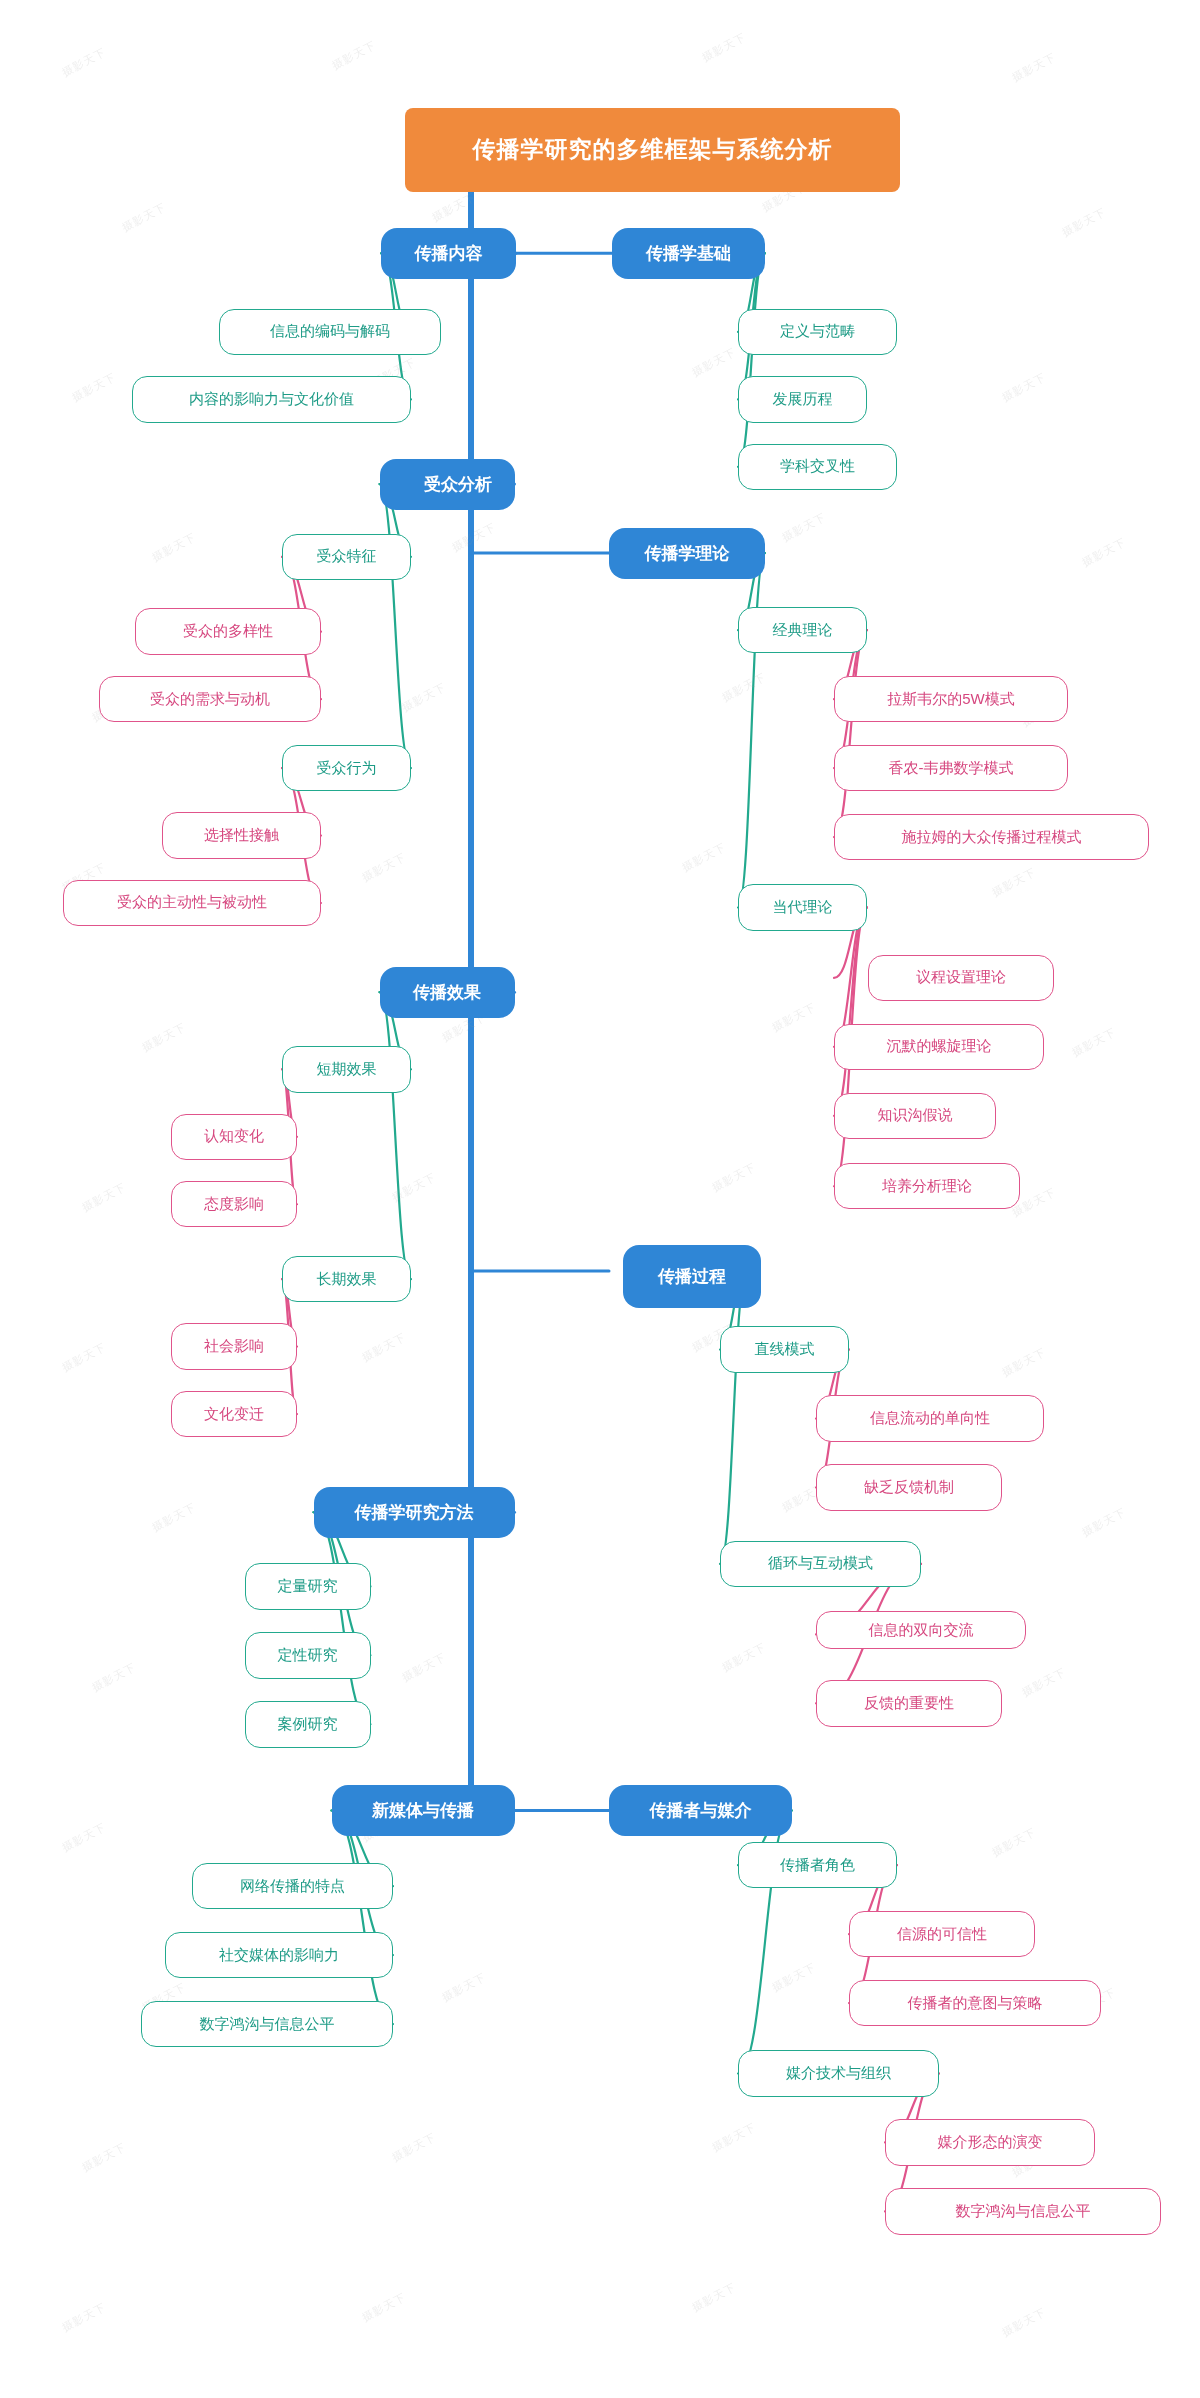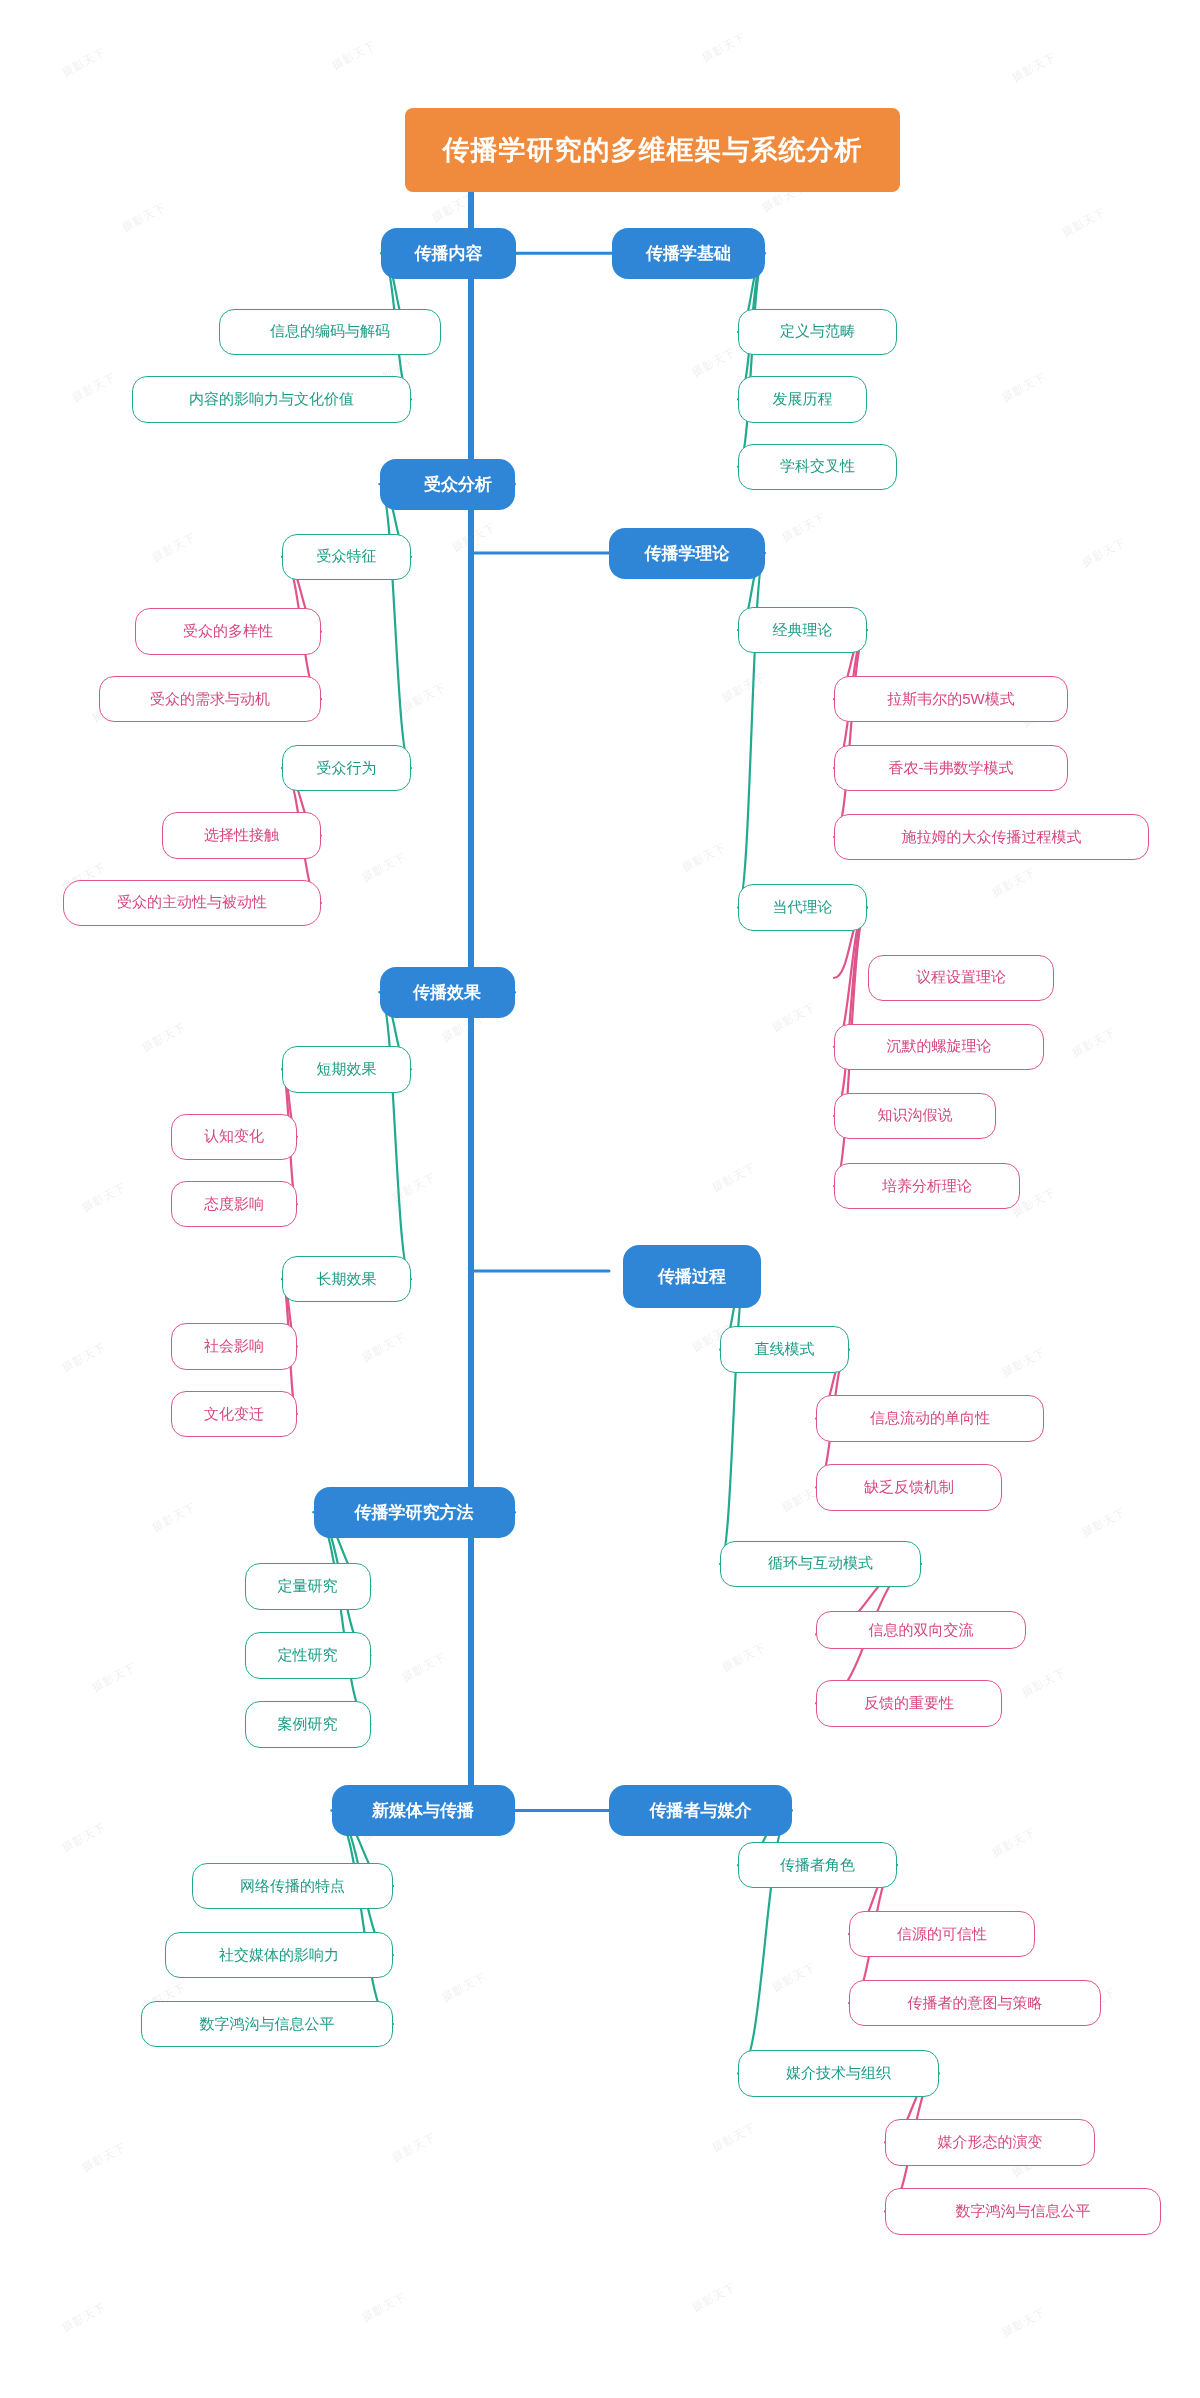--- a/index.html
+++ b/index.html
@@ -10,21 +10,21 @@
   }
   #stage{position:absolute;left:0;top:0;width:1200px;height:2398px;}
   svg#edges{position:absolute;left:0;top:0;width:1200px;height:2398px;}
   .node{
     position:absolute;box-sizing:border-box;
     display:flex;align-items:center;justify-content:center;
     white-space:nowrap;
   }
   .title{
     background:#f08a3c;color:#ffffff;border-radius:8px;
-    font-size:27px;font-weight:bold;letter-spacing:1px;
+    font-size:23px;font-weight:bold;letter-spacing:1px;
     padding:4px 22px;height:56px;
   }
   .lvl1{
     background:#2f86d6;color:#ffffff;border-radius:16px;
     font-size:17px;font-weight:bold;height:34px;padding:0 16px;
   }
   .lvl2{
     background:#ffffff;color:#1d9b86;border:1.6px solid #22a98e;
     border-radius:15px;font-size:15px;height:31px;padding:0 14px;
   }
@@ -184,21 +184,21 @@
       </div>
       <div class="node lvl3" style="left: 99px; top: 675.936px; min-width: 222px; height: 46.4612px;">
         <span>受众的需求与动机</span>
       </div>
       <div class="node lvl2" style="left: 282px; top: 744.879px; min-width: 129px; height: 46.4612px;">
         <span>受众行为</span>
       </div>
       <div class="node lvl3" style="left: 162px; top: 812.322px; min-width: 159px; height: 46.4612px;">
         <span>选择性接触</span>
       </div>
-      <div class="node lvl3" style="left: 63px; top: 879.766px; min-width: 258px; height: 46.4612px; border-radius: 18px;">
+      <div class="node lvl3" style="left: 63px; top: 879.766px; min-width: 258px; height: 46.4612px;">
         <span>受众的主动性与被动性</span>
       </div>
       <div class="node lvl1" style="left: 379.5px; top: 966.694px; min-width: 135px; height: 50.9575px;">
         <span>传播效果</span>
       </div>
       <div class="node lvl2" style="left: 282px; top: 1046.13px; min-width: 129px; height: 46.4612px;">
         <span>短期效果</span>
       </div>
       <div class="node lvl3" style="left: 171px; top: 1113.57px; min-width: 126px; height: 46.4612px;">
         <span>认知变化</span>

